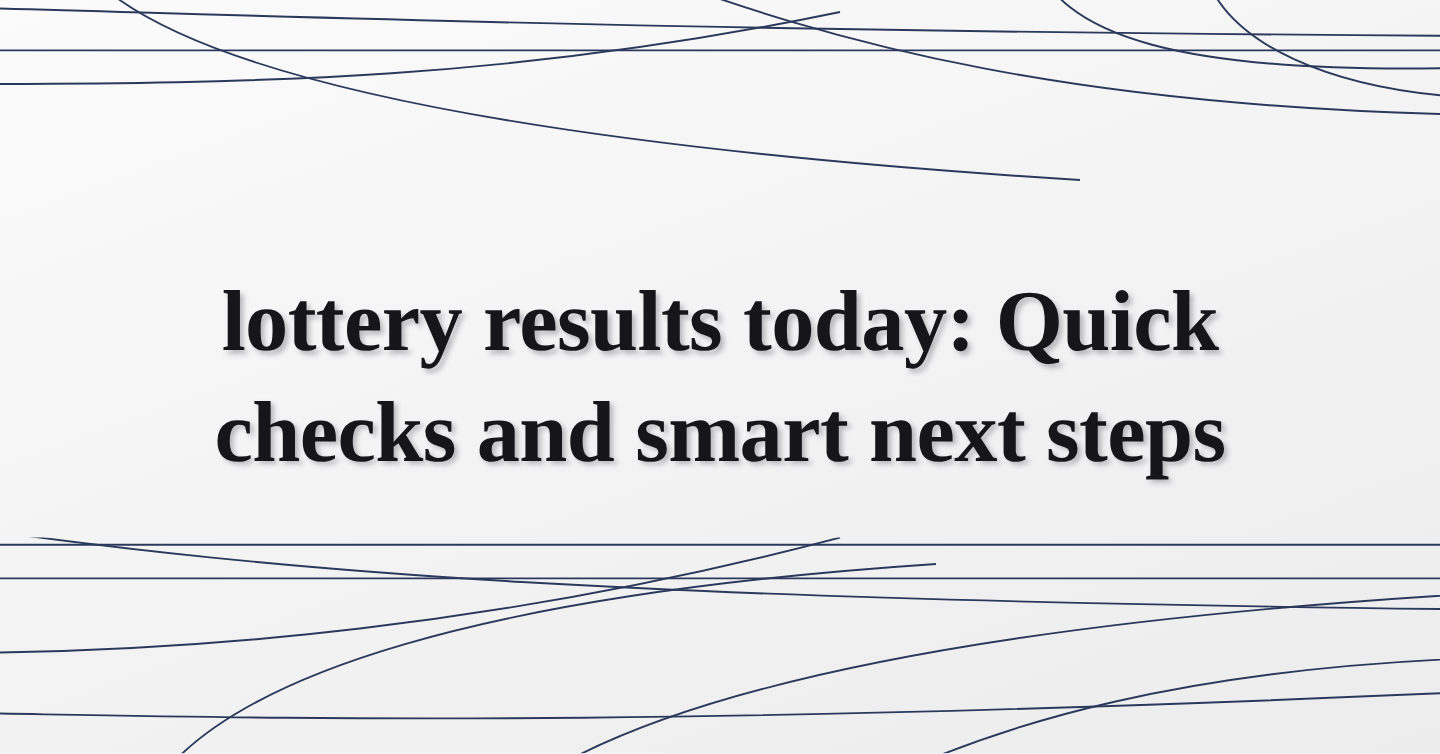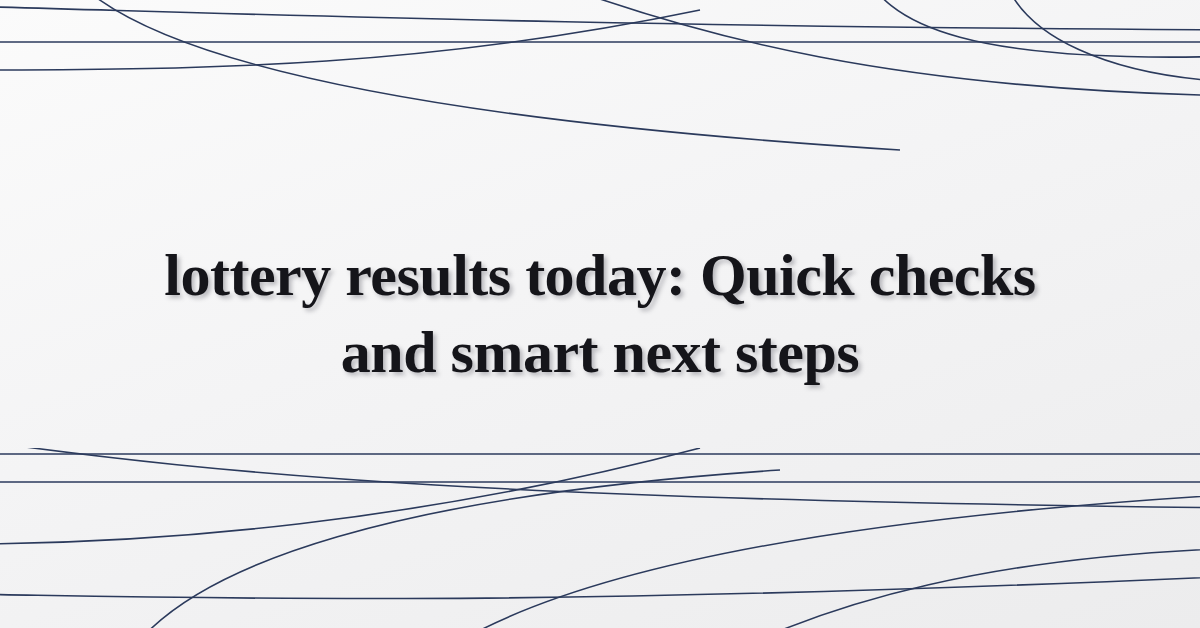--- a/index.html
+++ b/index.html
@@ -42,21 +42,21 @@
     height: 628px;
     display: flex;
     align-items: center;
     justify-content: center;
   }
   #title {
     width: 960px;
     text-align: center;
     font-family: "Liberation Serif", serif;
     font-weight: 700;
-    font-size: 60px;
+    font-size: 72px;
     line-height: 1.28;
     color: #15151a;
     letter-spacing: -0.5px;
     text-shadow: 3px 3px 4px rgba(90,90,100,0.38);
     padding: 0 20px;
     box-sizing: border-box;
   }
 </style>
 </head>
 <body>

